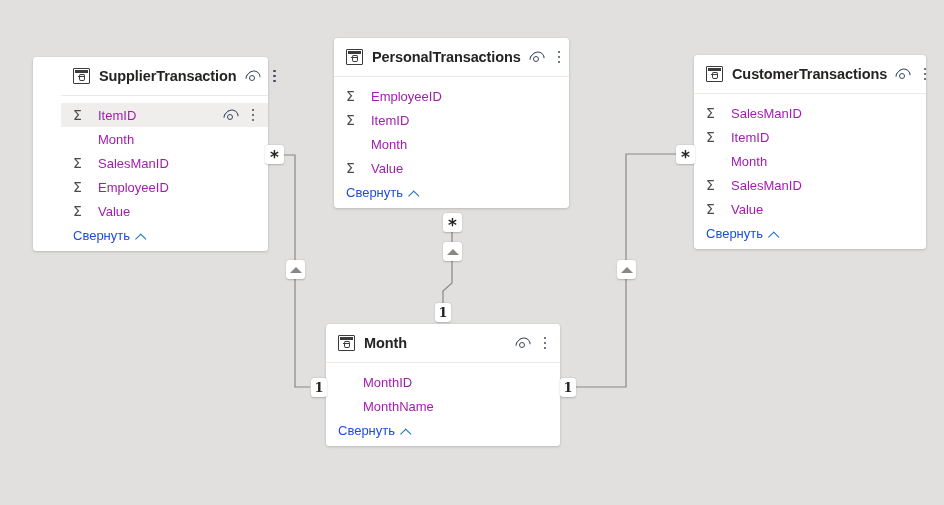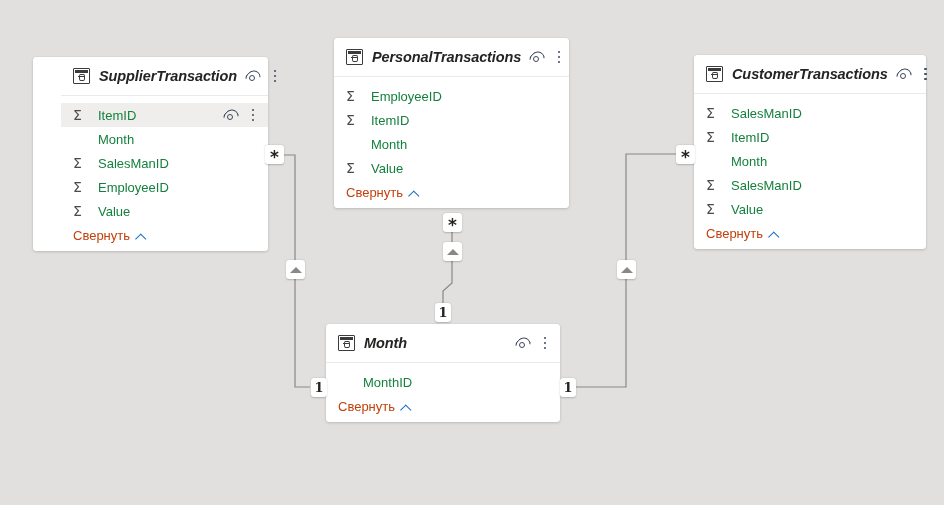--- a/index.html
+++ b/index.html
@@ -34,21 +34,20 @@
     border-radius: 3px;
     box-shadow: 0 1px 3px rgba(0,0,0,0.16), 0 0 1px rgba(0,0,0,0.12);
     box-sizing: border-box;
   }
   .card-header {
     display: flex;
     align-items: center;
     height: 38px;
     padding: 0 9px 0 12px;
     border-bottom: 1px solid #eceae8;
-    font-style: italic;
   }
   .tbl-icon {
     width: 17px;
     height: 16px;
     position: relative;
     flex: 0 0 auto;
     margin-right: 9px;
   }
   .tbl-icon .frame {
     position: absolute;
@@ -151,39 +150,39 @@
     width: 17px;
     flex: 0 0 auto;
     font-size: 14px;
     color: #4a4a4a;
     line-height: 1;
     text-align: left;
     font-family: "DejaVu Sans", sans-serif;
   }
   .field-name {
     font-size: 13px;
-    color: #15803d;
+    color: #a21caf;
     white-space: nowrap;
     flex: 1 1 auto;
     margin-left: 8px;
   }
   .row-actions {
     display: flex;
     align-items: center;
     gap: 7px;
     flex: 0 0 auto;
     margin-left: 8px;
   }
   .collapse-link {
     display: flex;
     align-items: center;
     gap: 5px;
     padding: 5px 0 2px 12px;
     font-size: 13px;
-    color: #c2410c;
+    color: #1d4ed8;
     white-space: nowrap;
     cursor: pointer;
   }
   .chev-up {
     width: 11px; height: 7px;
     position: relative;
     display: inline-block;
   }
   .chev-up:before {
     content: "";
@@ -410,20 +409,24 @@
               <i></i>
               <i></i>
             </span>
           </span>
         </div>
         <div class="card-body">
           <div class="field-row">
             <span class="sigma"></span>
             <span class="field-name">MonthID</span>
           </div>
+          <div class="field-row">
+            <span class="sigma"></span>
+            <span class="field-name">MonthName</span>
+          </div>
           <div class="collapse-link">
             <span>Свернуть</span>
             <span class="chev-up"></span>
           </div>
         </div>
       </div>
     </div>
   <div id="badges">
       <div class="badge card-star" style="left: 265px; top: 145px;">
         <span>*</span>

